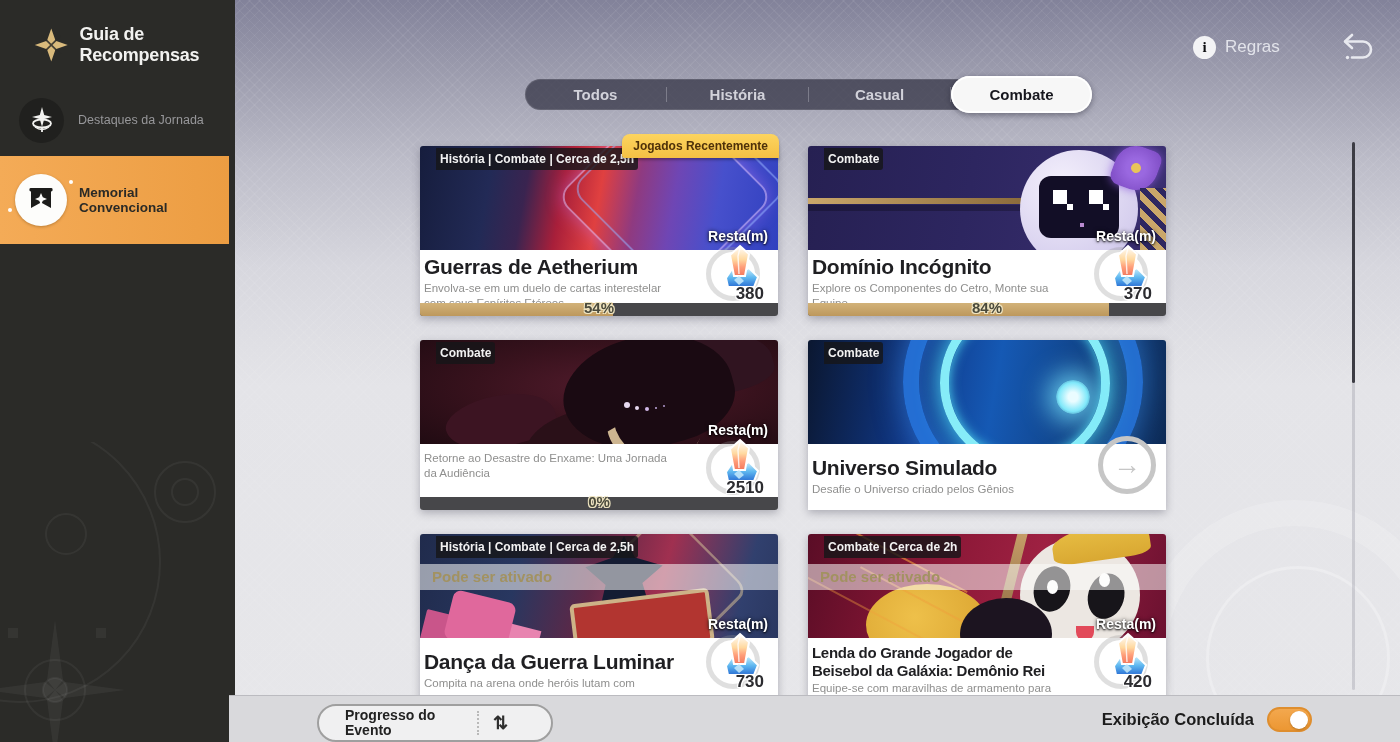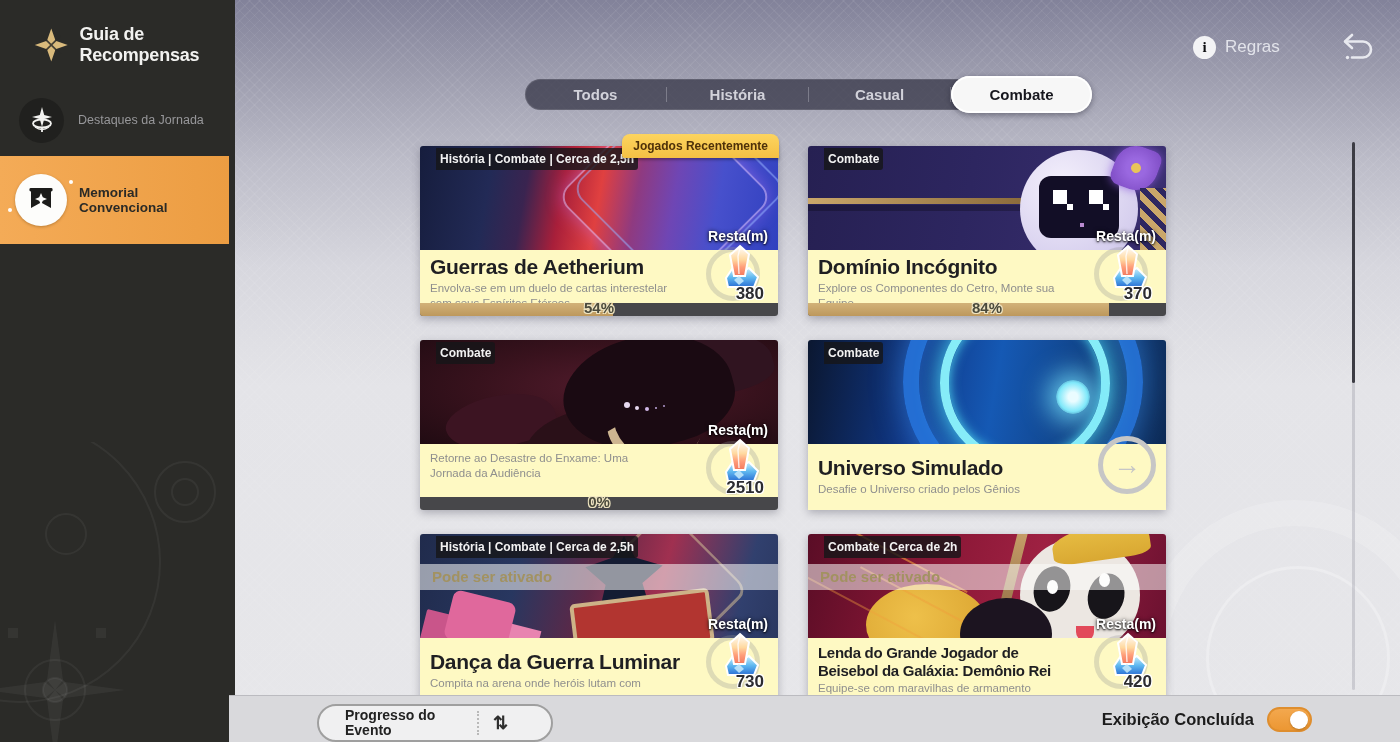--- a/index.html
+++ b/index.html
@@ -57,21 +57,21 @@
     box-shadow:inset 0 0 0 1px rgba(255,255,255,0.10); }
   .tab { flex:1; text-align:center; color:#d2d2da; font-size:15px; font-weight:bold; line-height:31px; cursor:pointer; position:relative; }
   .tab-div { width:1px; height:15px; background:rgba(205,205,215,0.35); }
   .tab.sel { background:#f7f7f7; color:#17171e; height:37px; line-height:37px; border-radius:19px;
     box-shadow:0 2px 6px rgba(10,10,25,0.4), inset 0 0 0 2px rgba(255,255,255,0.9); z-index:2; }
 
   
   .card { position:absolute; width:358px; height:170px; z-index:1; border-radius:3px;
     box-shadow:0 3px 9px rgba(40,40,60,0.30); cursor:pointer; }
   .art { position:absolute; left:0; top:0; right:0; height:104px; overflow:hidden; border-radius:3px 3px 0 0; }
-  .info { position:absolute; left:0; right:0; top:104px; bottom:13px; background:#fef9c3; padding:5px 110px 0 10px; }
+  .info { position:absolute; left:0; right:0; top:104px; bottom:13px; background:#ffffff; padding:5px 110px 0 4px; }
   .info.noprog { bottom:0; padding-top:12px; }
   .ctitle { font-size:21px; font-weight:bold; color:#1f1f22; letter-spacing:-0.3px; white-space:nowrap; }
   .ctitle.small { font-size:15px; line-height:1.18; white-space:normal; }
   .cdesc { font-size:11.5px; color:#8f8f8e; line-height:1.3; margin-top:2px; }
   .tagbar { position:absolute; left:0; top:2px; height:22px; line-height:22px; background:rgba(22,22,24,0.82);
     color:#f2f2f2; font-size:12px; font-weight:bold; padding:0 4px; border-radius:0 3px 3px 0; z-index:2;margin-left:16px; }
   .badge { position:absolute; right:-1px; top:-12px; height:24px; line-height:24px;
     background:linear-gradient(180deg,#fcd45f,#f5c044); color:#4e3109; font-size:12px; font-weight:bold;
     padding:0 11px; border-radius:8px 8px 0 3px; box-shadow:0 2px 3px rgba(0,0,0,0.3); z-index:3; }
   .activation { position:absolute; left:0; right:0; top:30px; height:26px; line-height:26px;

